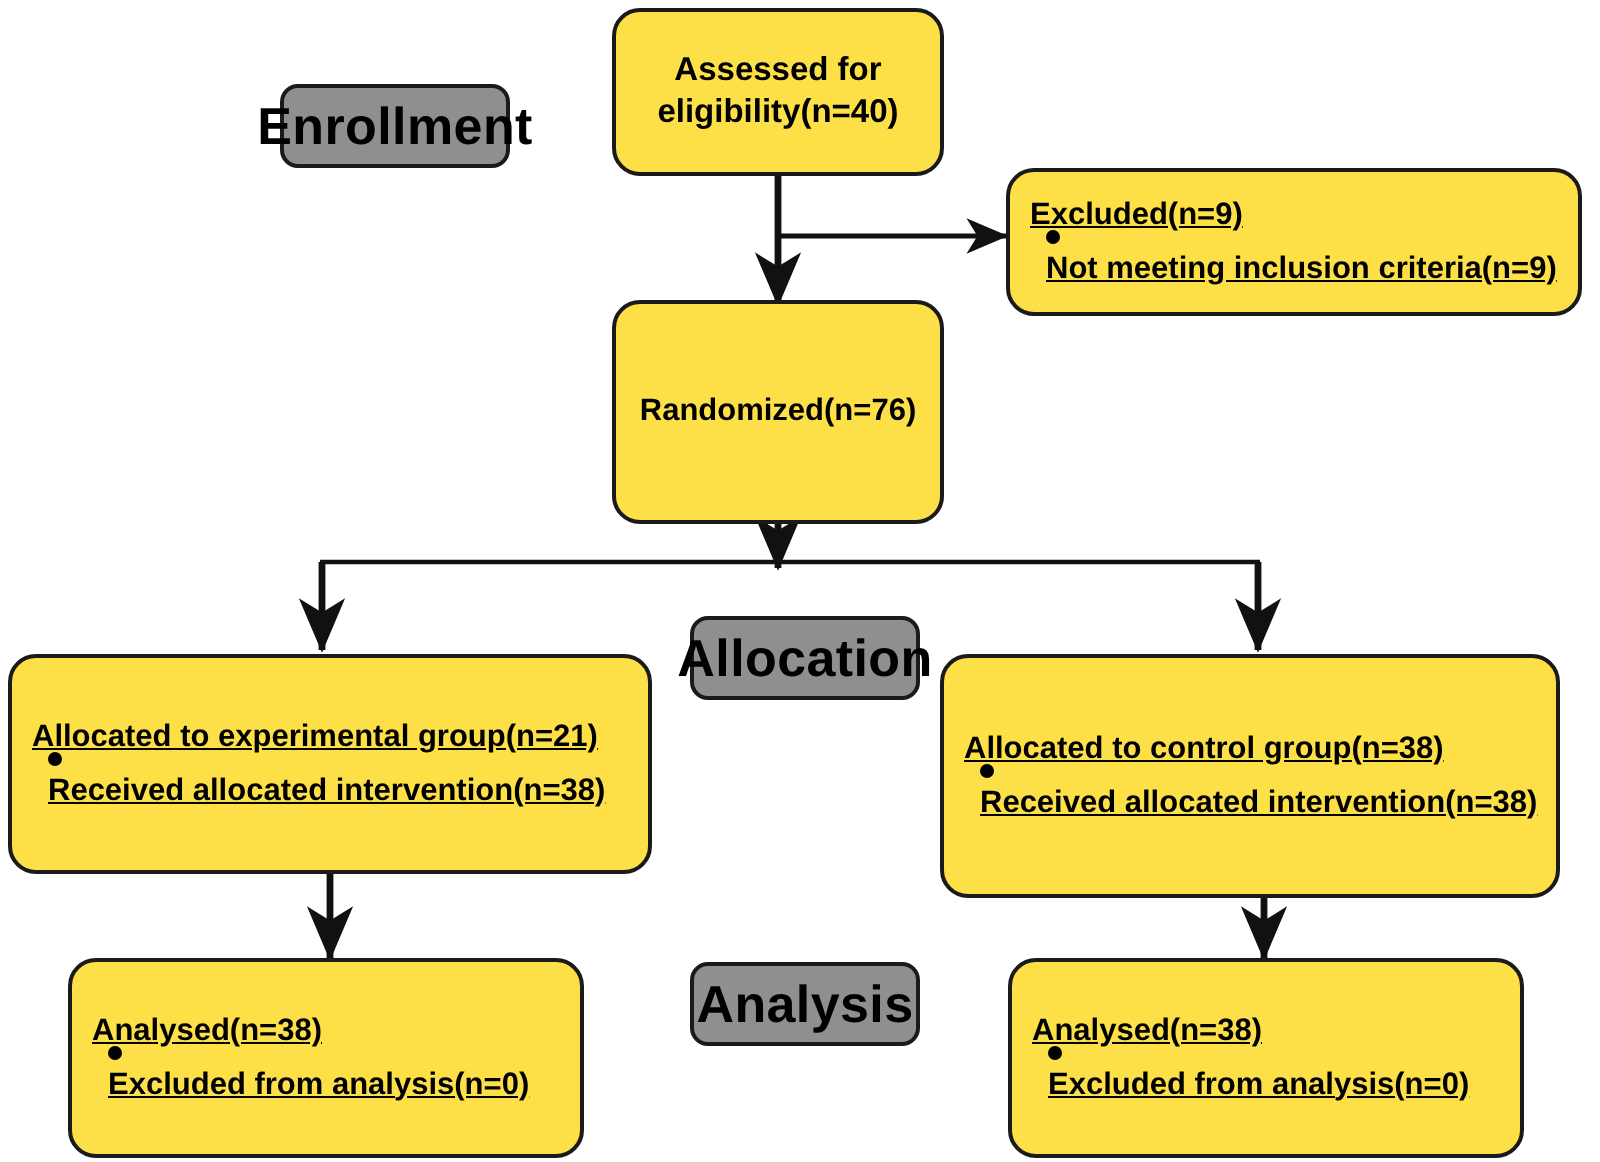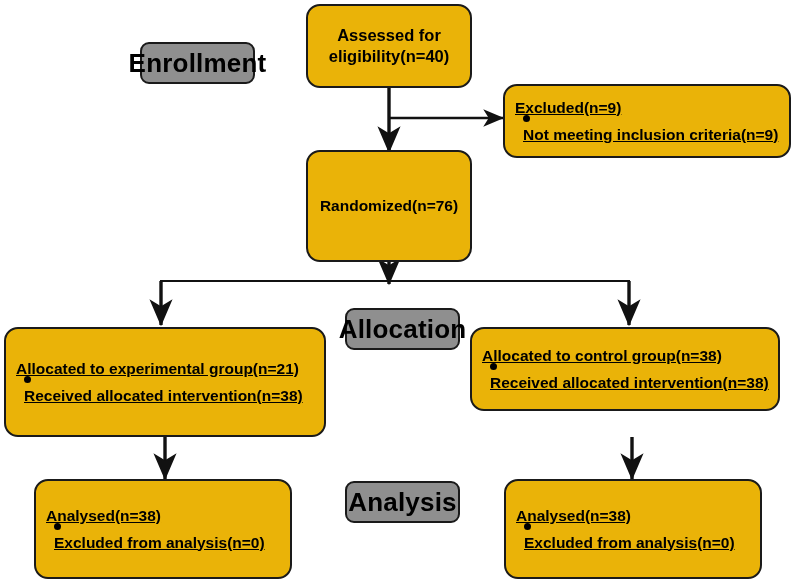--- a/index.html
+++ b/index.html
@@ -11,21 +11,21 @@
     position: relative;
     width: 800px;
     height: 581px;
     background: #ffffff;
     font-family: "Liberation Sans", sans-serif;
     overflow: hidden;
   }
   .node {
     position: absolute;
     box-sizing: border-box;
-    background: #eab308;
+    background: #fde047;
     border: 2px solid #1a1a1a;
     border-radius: 14px;
     color: #000000;
     font-weight: bold;
     display: flex;
     flex-direction: column;
     justify-content: center;
   }
   .node.center {
     align-items: center;
@@ -157,21 +157,21 @@
   <div class="node leftalign" style="left:4px; top:327px; width:322px; height:110px;">
     <div class="pad-inner">
       <div class="line1">Allocated to experimental group(n=21)</div>
       <div class="bullet-line">
         <span class="bullet-dot"></span>
         <span>Received allocated intervention(n=38)</span>
       </div>
     </div>
   </div>
 
-  <div class="node leftalign" style="left:470px; top:327px; width:310px; height:84px;">
+  <div class="node leftalign" style="left:470px; top:327px; width:310px; height:122px;">
     <div class="pad-inner">
       <div class="line1">Allocated to control group(n=38)</div>
       <div class="bullet-line">
         <span class="bullet-dot"></span>
         <span>Received allocated intervention(n=38)</span>
       </div>
     </div>
   </div>
 
   <div class="node leftalign" style="left:34px; top:479px; width:258px; height:100px;">

